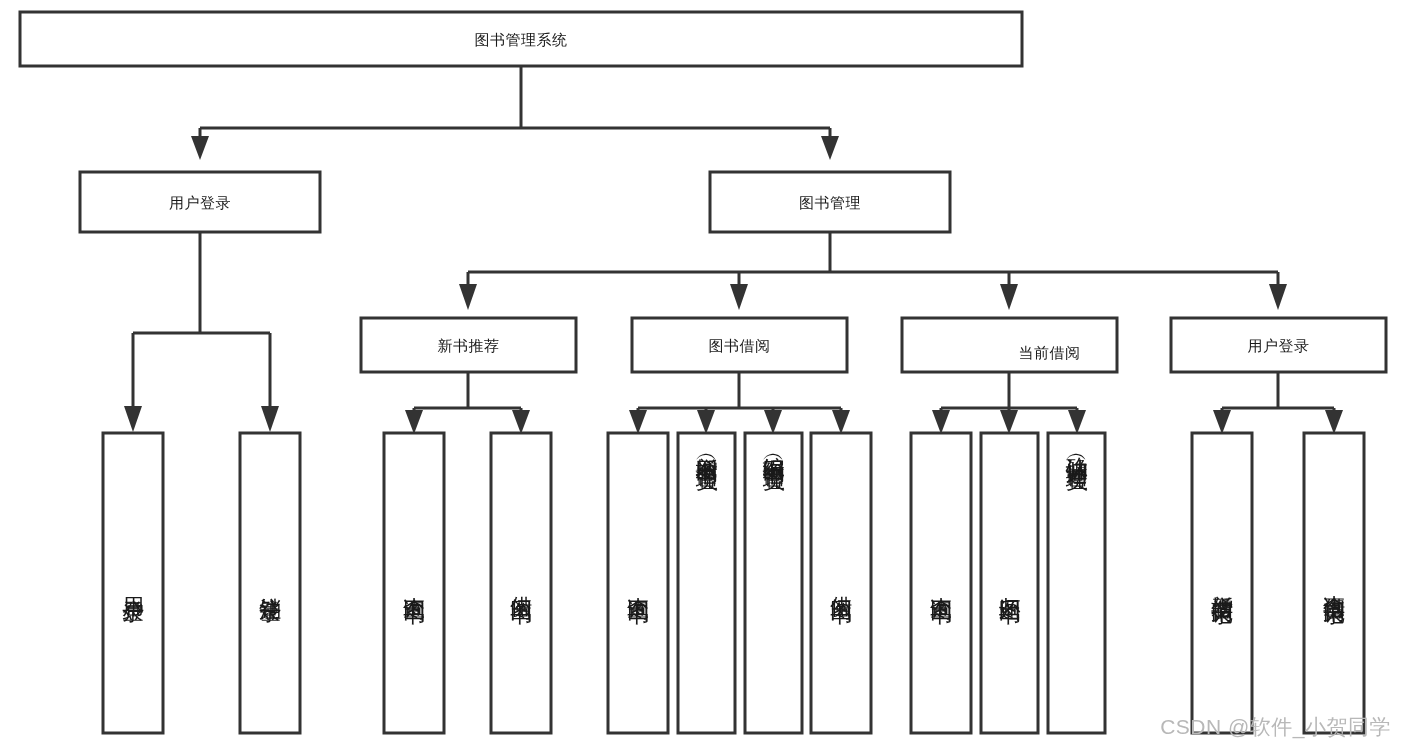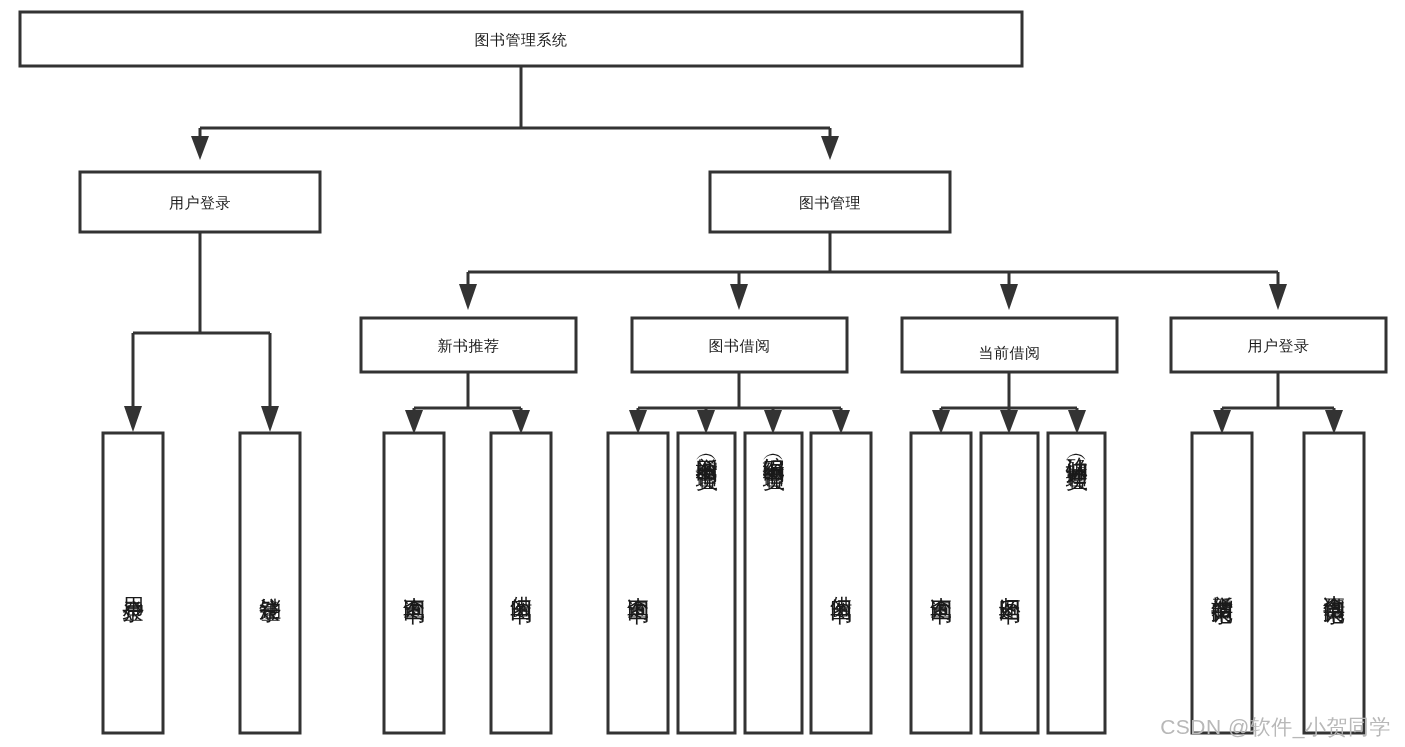--- a/index.html
+++ b/index.html
@@ -172,21 +172,21 @@
 
   </svg>
 
   <div class="node-label-h" style="left:20px; top:12px; width:1002px; height:54px;">图书管理系统</div>
 
   <div class="node-label-h" style="left:80px; top:172px; width:240px; height:60px;">用户登录</div>
   <div class="node-label-h" style="left:710px; top:172px; width:240px; height:60px;">图书管理</div>
 
   <div class="node-label-h" style="left:361px; top:318px; width:215px; height:54px;">新书推荐</div>
   <div class="node-label-h" style="left:632px; top:318px; width:215px; height:54px;">图书借阅</div>
-  <div class="node-label-h" style="left:902px; top:318px; width:215px; height:68px;">当前借阅</div>
+  <div class="node-label-h" style="left:902px; top:318px; width:215px; height:68px;padding-left:40px;">当前借阅</div>
   <div class="node-label-h" style="left:1171px; top:318px; width:215px; height:54px;">用户登录</div>
 
   <div class="node-label-v" style="left:103px; top:433px; width:60px; height:300px;">用户登录</div>
   <div class="node-label-v" style="left:240px; top:433px; width:60px; height:300px;">注销登录</div>
 
   <div class="node-label-v" style="left:384px; top:433px; width:60px; height:300px;">查询图书</div>
   <div class="node-label-v" style="left:491px; top:433px; width:60px; height:300px;">借阅图书</div>
 
   <div class="node-label-v" style="left:608px; top:433px; width:60px; height:300px;">查询图书</div>
   <div class="node-label-v" style="left:678px; top:433px; width:57px; height:300px; justify-content:flex-start; padding-top:6px; box-sizing:border-box;">新增图书（管理员）</div>

